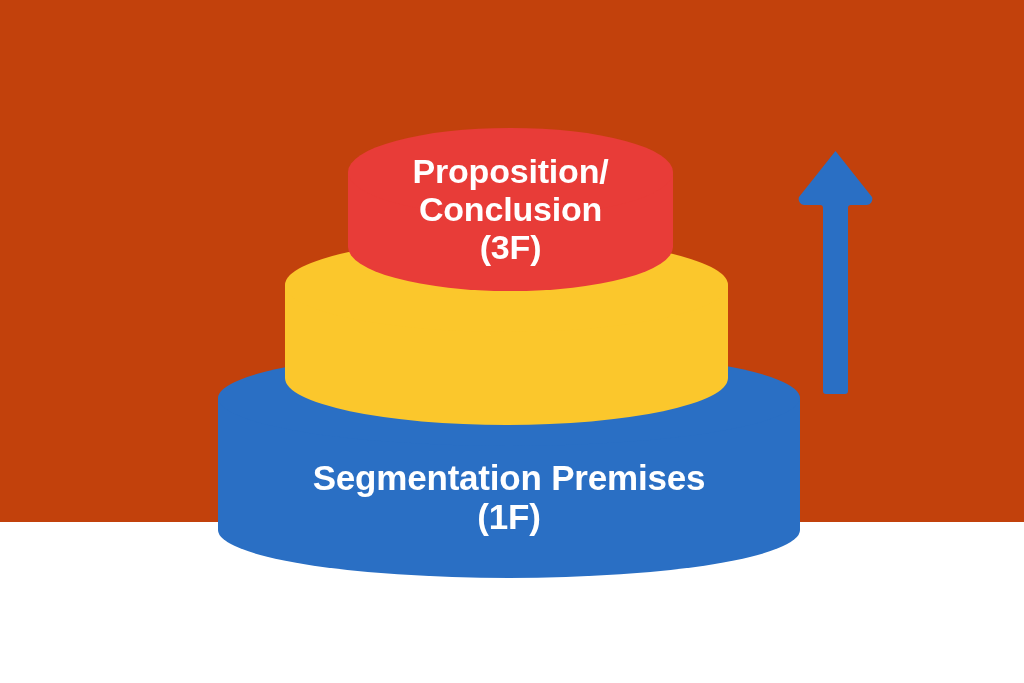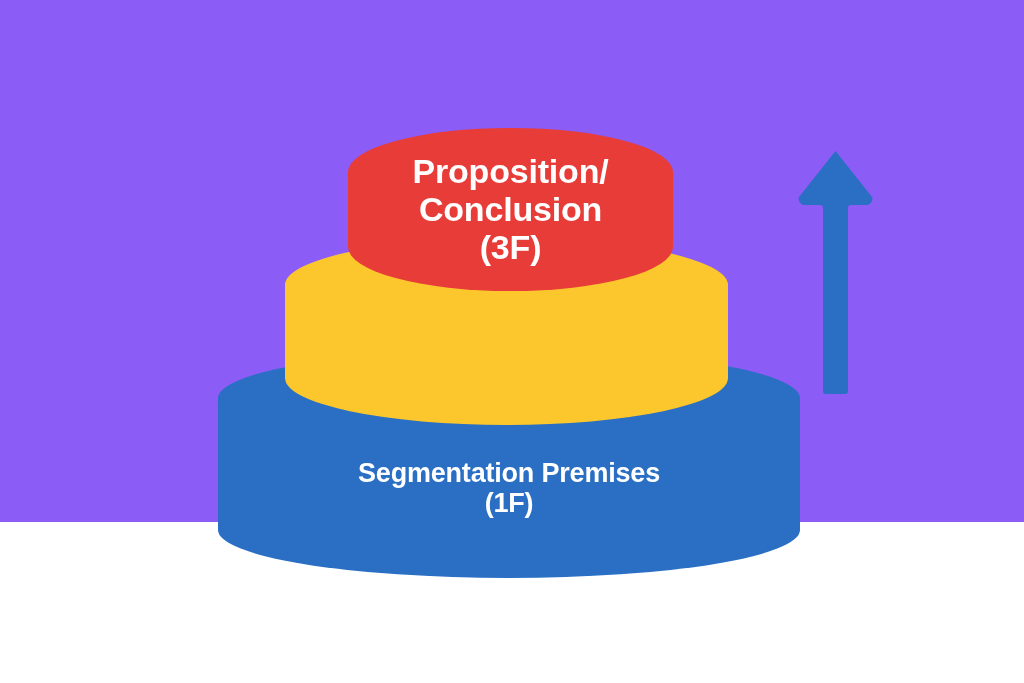--- a/index.html
+++ b/index.html
@@ -9,21 +9,21 @@
   body {
     width: 1024px;
     height: 683px;
     overflow: hidden;
     font-family: "Liberation Sans", sans-serif;
   }
   #canvas {
     position: relative;
     width: 1024px;
     height: 522px;
-    background: #8b5cf6;
+    background: #c2410c;
   }
   #diagram-svg {
     position: absolute;
     top: 0;
     left: 0;
     width: 1024px;
     height: 683px;
     display: block;
   }
   .tier-label {
@@ -46,21 +46,21 @@
     left: 285px;
     top: 318px;
     width: 443px;
     font-size: 34px;
     color: #15161A;
   }
   #label-tier-1 {
     left: 218px;
     top: 458px;
     width: 582px;
-    font-size: 27px;
+    font-size: 35px;
     color: #FFFFFF;
   }
 </style>
 </head>
 <body>
 
 <div id="canvas">
 
   <svg id="diagram-svg" viewBox="0 0 1024 683">
 

